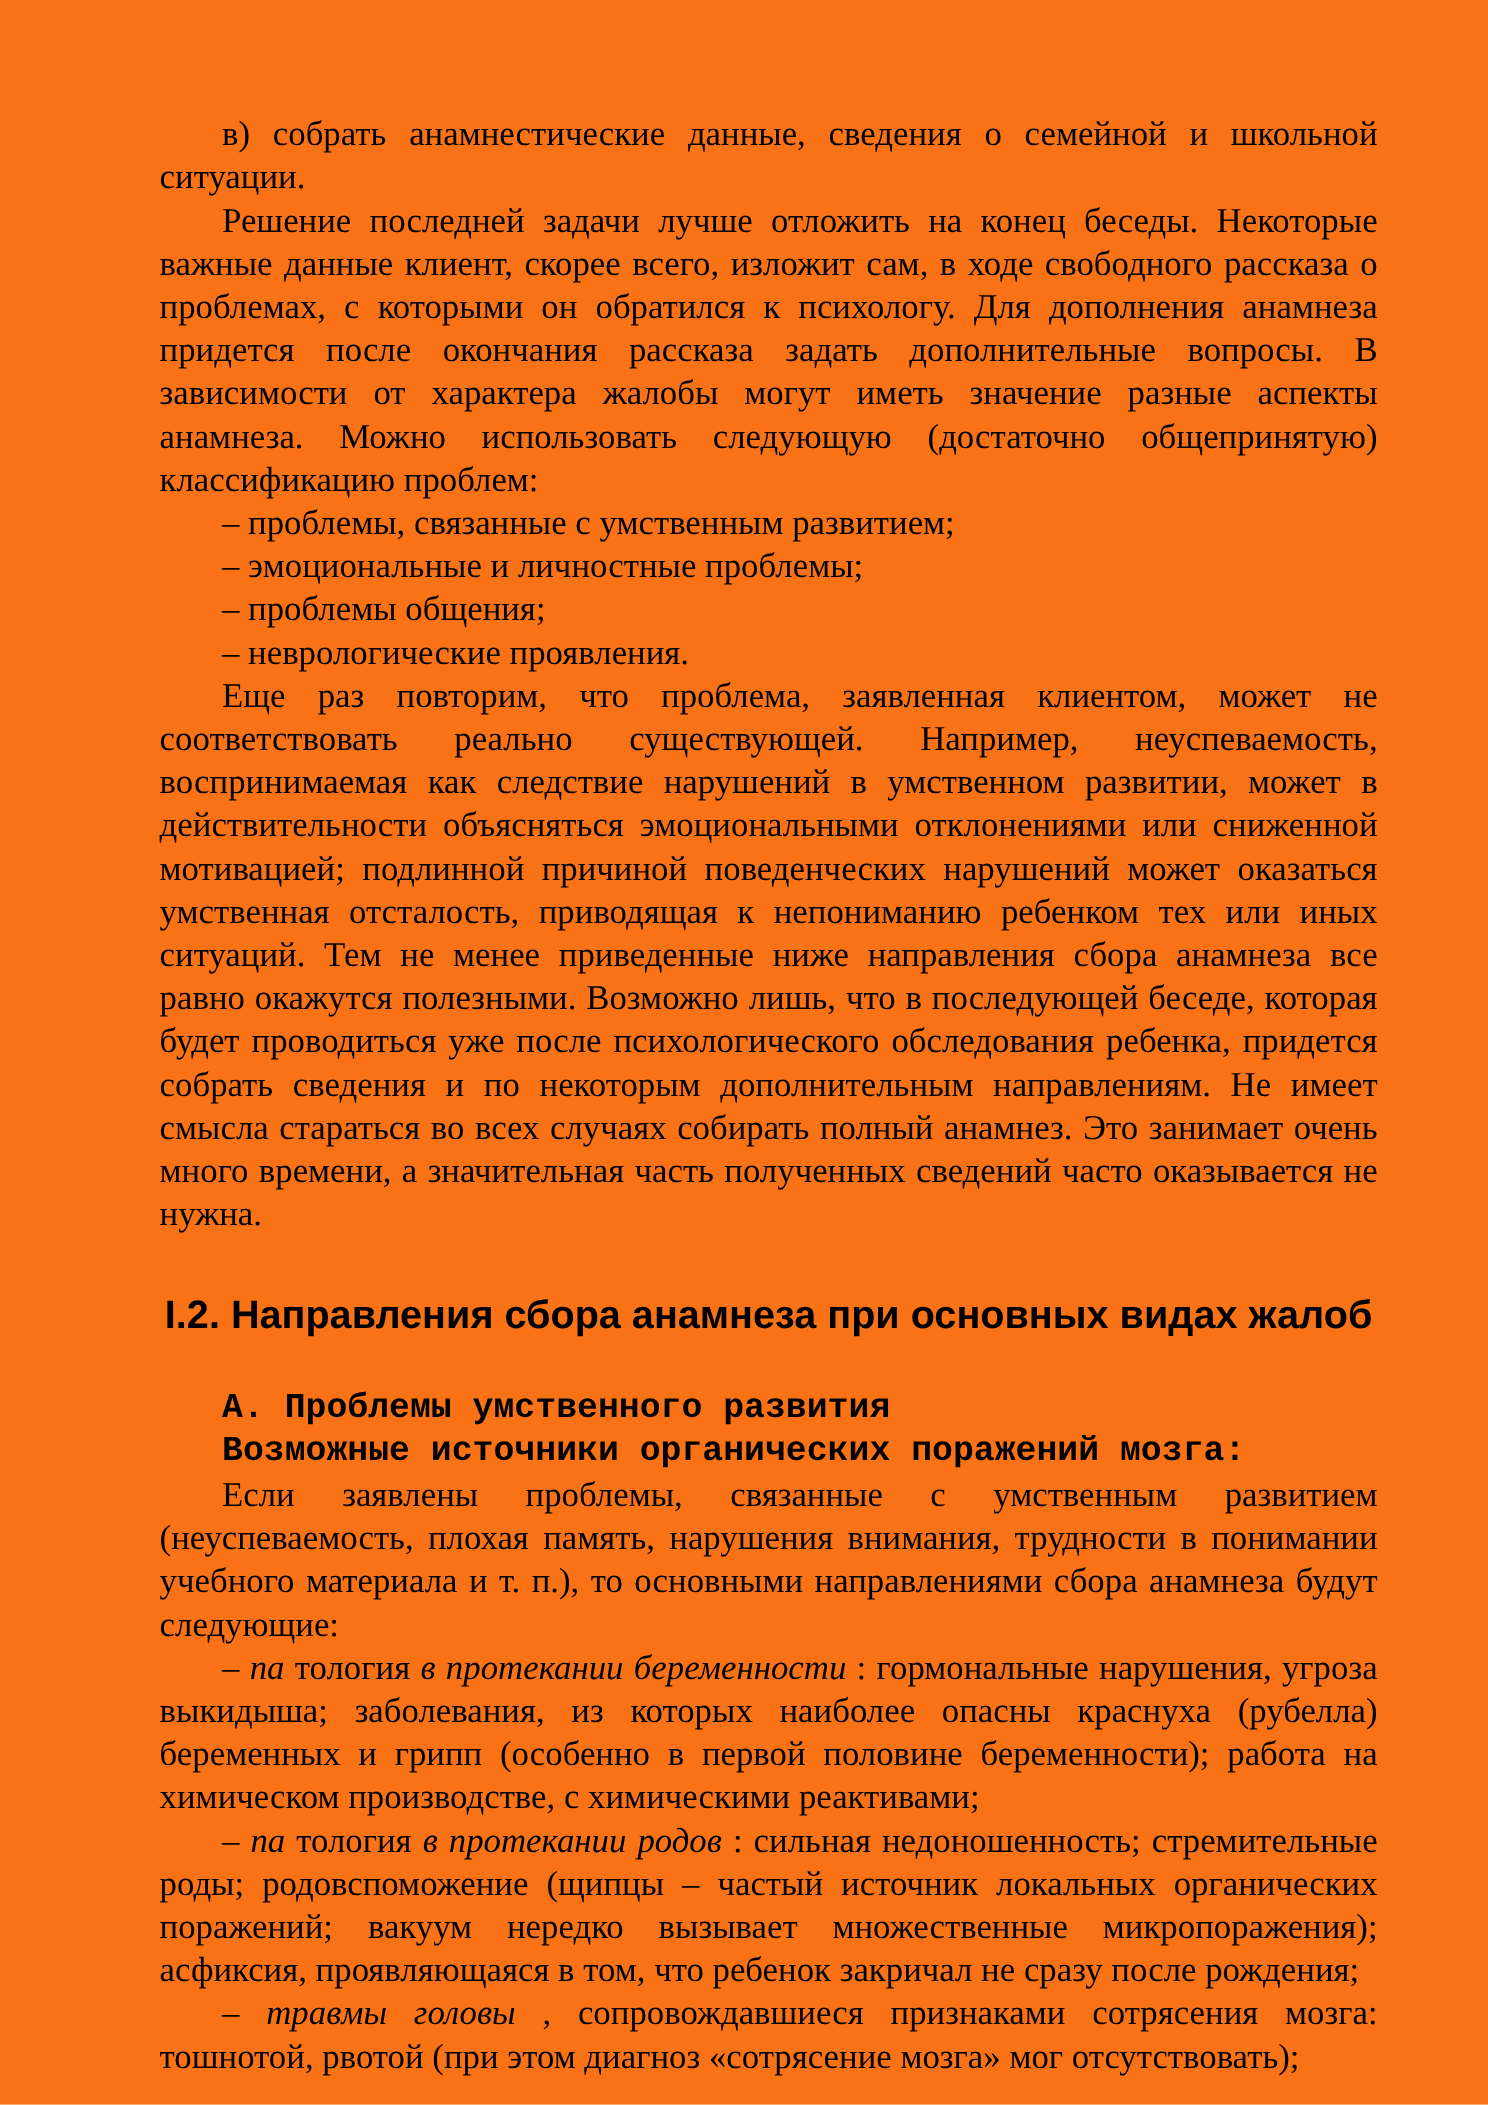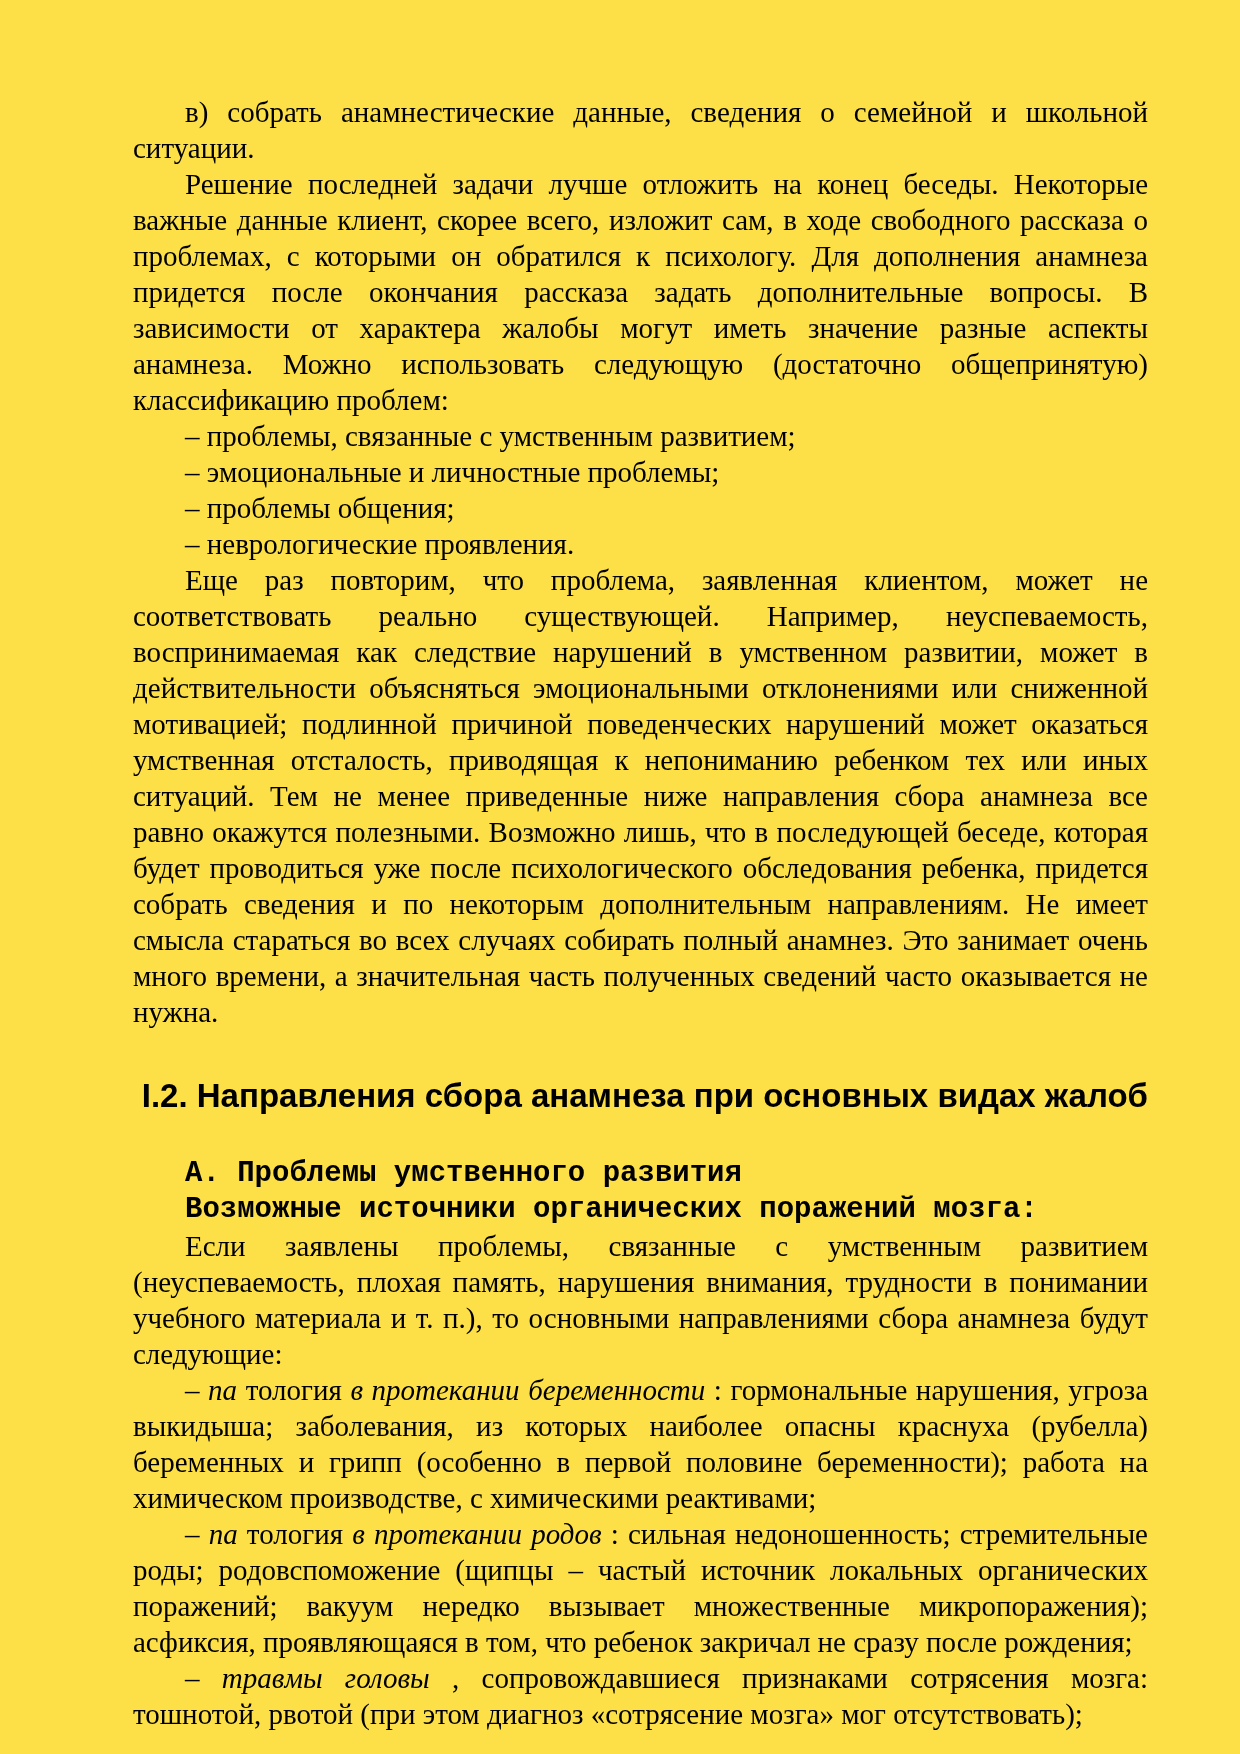--- a/index.html
+++ b/index.html
@@ -5,42 +5,42 @@
   html, body {
     margin: 0;
     padding: 0;
     background: #ffffff;
   }
   .page {
     position: relative;
     box-sizing: border-box;
     width: 1240px;
     height: 1754px;
-    background: #fde047;
+    background: #f97316;
     color: #000000;
     padding: 94px 92px 40px 133px;
     font-family: "Liberation Serif", serif;
     font-size: 29px;
     line-height: 36px;
     overflow: hidden;
   }
   .t {
     margin: 0;
     padding: 0;
   }
   .indent { text-indent: 52px; }
   .j { text-align: justify; }
   .b { font-weight: bold; font-family: Liberation Mono, monospace; }
   .i { font-style: italic; }
   .h-main {
     font-family: "Liberation Sans", sans-serif;
     font-size: 33px;
     line-height: 40px;
     font-weight: bold;
-    text-align: right;
+    text-align: center;
     margin: 46px 0 40px 0;
     padding: 0;
   }
 </style>
 </head>
 <body>
 
 <div class="page">
 
   <p class="t indent j">в) собрать анамнестические данные, сведения о семейной и школьной ситуации.</p>

